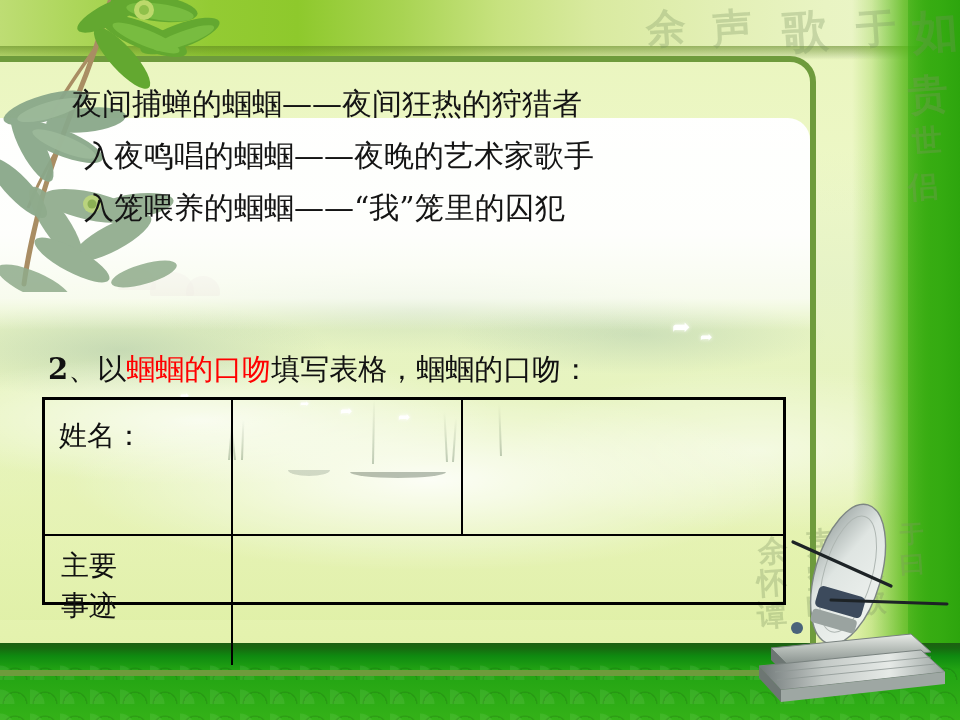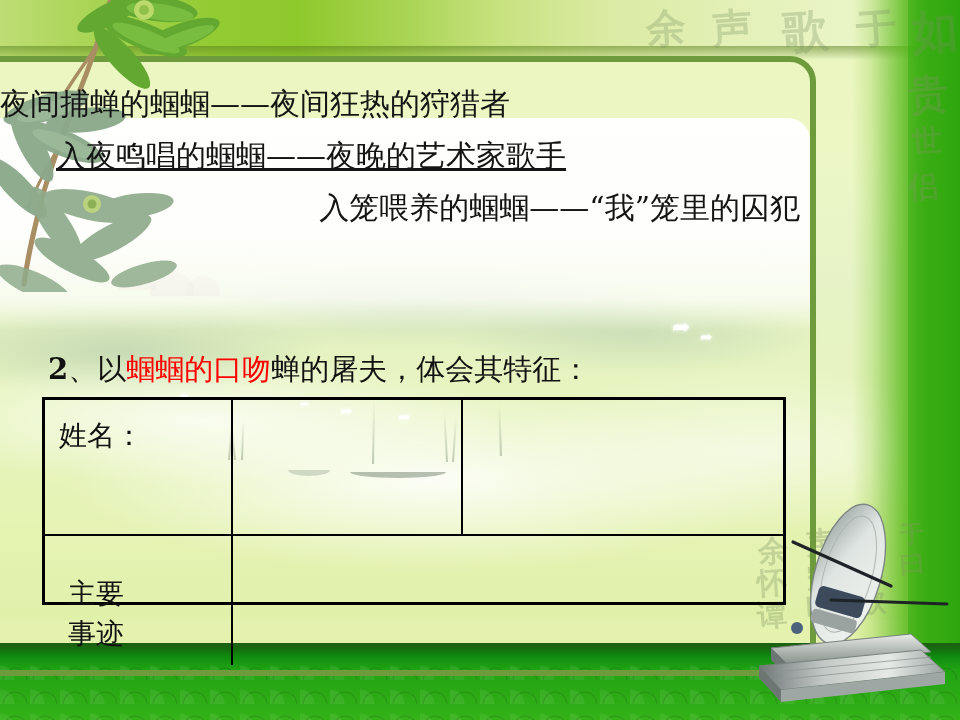--- a/index.html
+++ b/index.html
@@ -218,23 +218,23 @@
     position: absolute;
     left: 0; top: 78px;
     width: 800px;
     font-family: "DejaVu Serif", "Liberation Serif", serif;
     font-size: 30px;
     line-height: 52px;
     color: #141414;
     white-space: nowrap;
   }
   .poem .line { display: block; }
-  .poem .line.l1 { }
-  .poem .line.l2 { padding-left: 56px; text-decoration: underline; }
-  .poem .line.l3 { padding-left: 84px; text-align: right; }
+  .poem .line.l1 { padding-left: 72px; }
+  .poem .line.l2 { padding-left: 84px; }
+  .poem .line.l3 { padding-left: 84px; }
   .poem .line.l4 { padding-left: 78px; }
 
   .question {
     position: absolute;
     left: 48px; top: 352px;
     font-family: "DejaVu Serif", "Liberation Serif", serif;
     font-size: 29px;
     line-height: 34px;
     color: #111111;
     font-weight: 700;
@@ -273,21 +273,21 @@
     position: absolute;
     font-family: "DejaVu Serif", "Liberation Serif", serif;
     font-size: 28px;
     line-height: 40px;
     color: #111;
     white-space: pre-line;
   }
   .c-name { left: 14px; top: 16px; }
   .c-title { left: 202px; top: 16px; }
   .c-skill { left: 472px; top: 16px; }
-  .c-deeds { left: 23px; top: 146px; margin-top: 28px; }
+  .c-deeds { left: 16px; top: 146px; }
 </style>
 </head>
 <body>
 
 <div id="slide">
 
   <div class="bg-base"></div>
   <div class="mist"></div>
 
   <div>
@@ -443,21 +443,21 @@
       <circle cx="62" cy="128" r="6" fill="#2f4a72" opacity="0.85"></circle>
     </g>
   </svg>
 
   <div class="poem">
     <span class="line l1">夜间捕蝉的蝈蝈——夜间狂热的狩猎者</span>
     <span class="line l2">入夜鸣唱的蝈蝈——夜晚的艺术家歌手</span>
     <span class="line l3">入笼喂养的蝈蝈——“我”笼里的囚犯</span>
   </div>
 
-  <div class="question"><span class="num">2</span><span class="rest">、以</span><span class="hl">蝈蝈的口吻</span><span class="q-normal">蝉的屠夫，体会其特征：</span></div>
+  <div class="question"><span class="num">2</span><span class="rest">、以</span><span class="hl">蝈蝈的口吻</span><span class="q-normal">填写表格，蝈蝈的口吻：</span></div>
 
   <div class="tbl">
     <div class="vline v1"></div>
     <div class="vline v2"></div>
     <div class="hline"></div>
 
     <div class="cellText c-name">姓名：</div>
     <div class="cellText c-deeds">主要
 事迹</div>
   </div>

